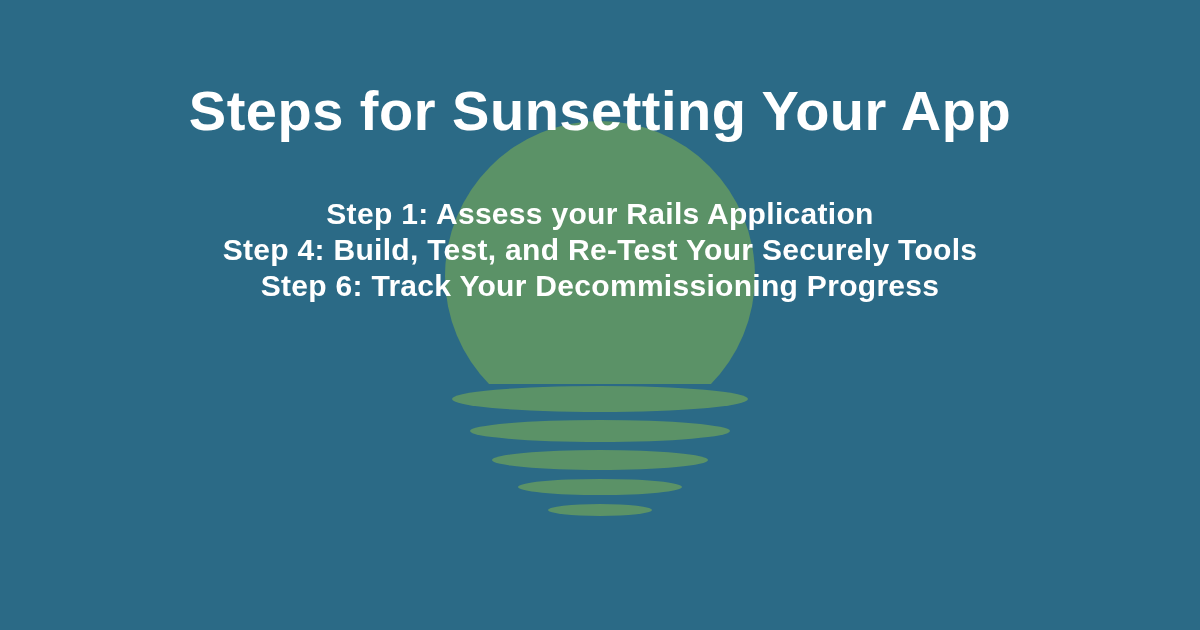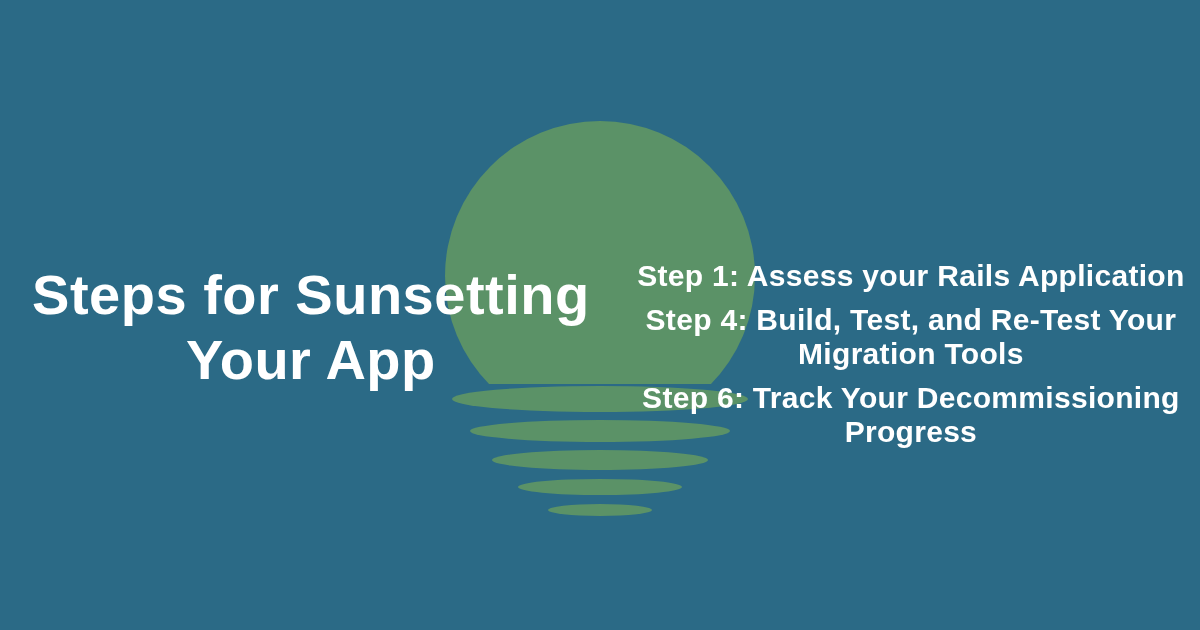--- a/index.html
+++ b/index.html
@@ -21,37 +21,37 @@
       top: 52%;
       transform: translate(-50%, -50%);
       z-index: 0;
     }
     .content {
       position: relative;
       z-index: 1;
       width: 100%;
       height: 100%;
       display: flex;
-      flex-direction: row;
+      flex-direction: column;
       align-items: center;
       padding-top: 78px;
       color: #ffffff;
     }
     .title {
       font-size: 56px;
       font-weight: 700;
       letter-spacing: 0.5px;
       margin-bottom: 54px;
       text-align: center;
     }
     .steps {
       display: flex;
       flex-direction: column;
       align-items: center;
-      gap: 10px;
+      gap: 2px;
     }
     .step {
       font-size: 30px;
       font-weight: 600;
       text-align: center;
       letter-spacing: 0.3px;
     }
   </style>
 </head>
 <body>
@@ -65,16 +65,16 @@
     <ellipse cx="190" cy="354" rx="108" ry="10" fill="#5b9267"></ellipse>
     <ellipse cx="190" cy="381" rx="82" ry="8" fill="#5b9267"></ellipse>
     <ellipse cx="190" cy="404" rx="52" ry="6" fill="#5b9267"></ellipse>
   </svg>
 </div>
 
 <div class="content">
   <h1 class="title">Steps for Sunsetting Your App</h1>
   <div class="steps">
     <div class="step">Step 1: Assess your Rails Application</div>
-    <div class="step">Step 4: Build, Test, and Re-Test Your Migration Tools</div>
+    <div class="step">Step 4: Build, Test, and Re-Test Your Securely Tools</div>
     <div class="step">Step 6: Track Your Decommissioning Progress</div>
   </div>
 </div>
 
 </body></html>

